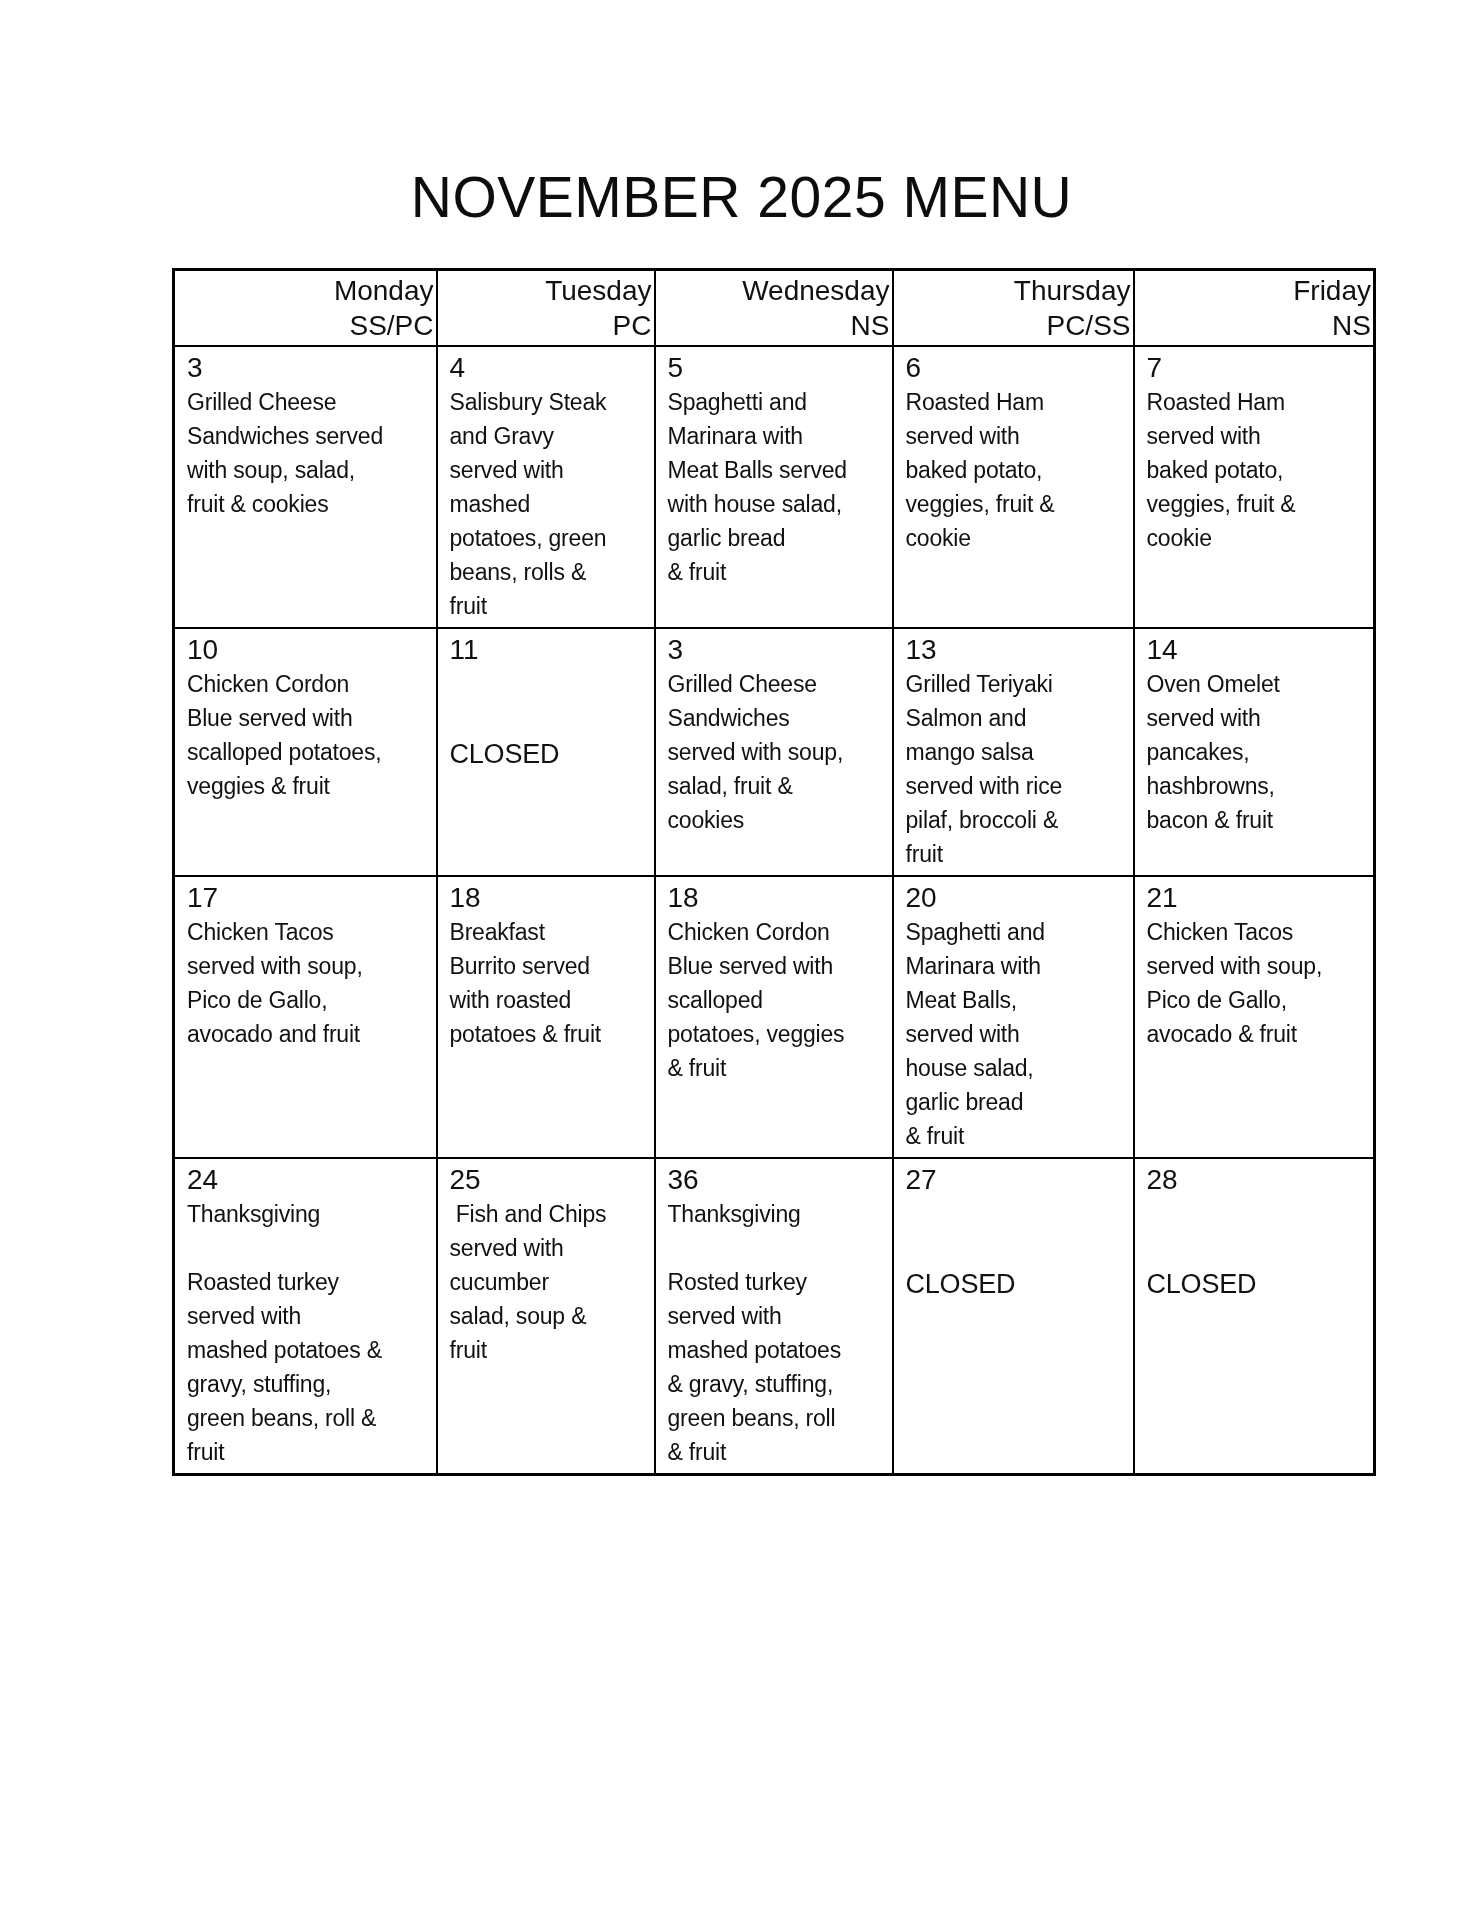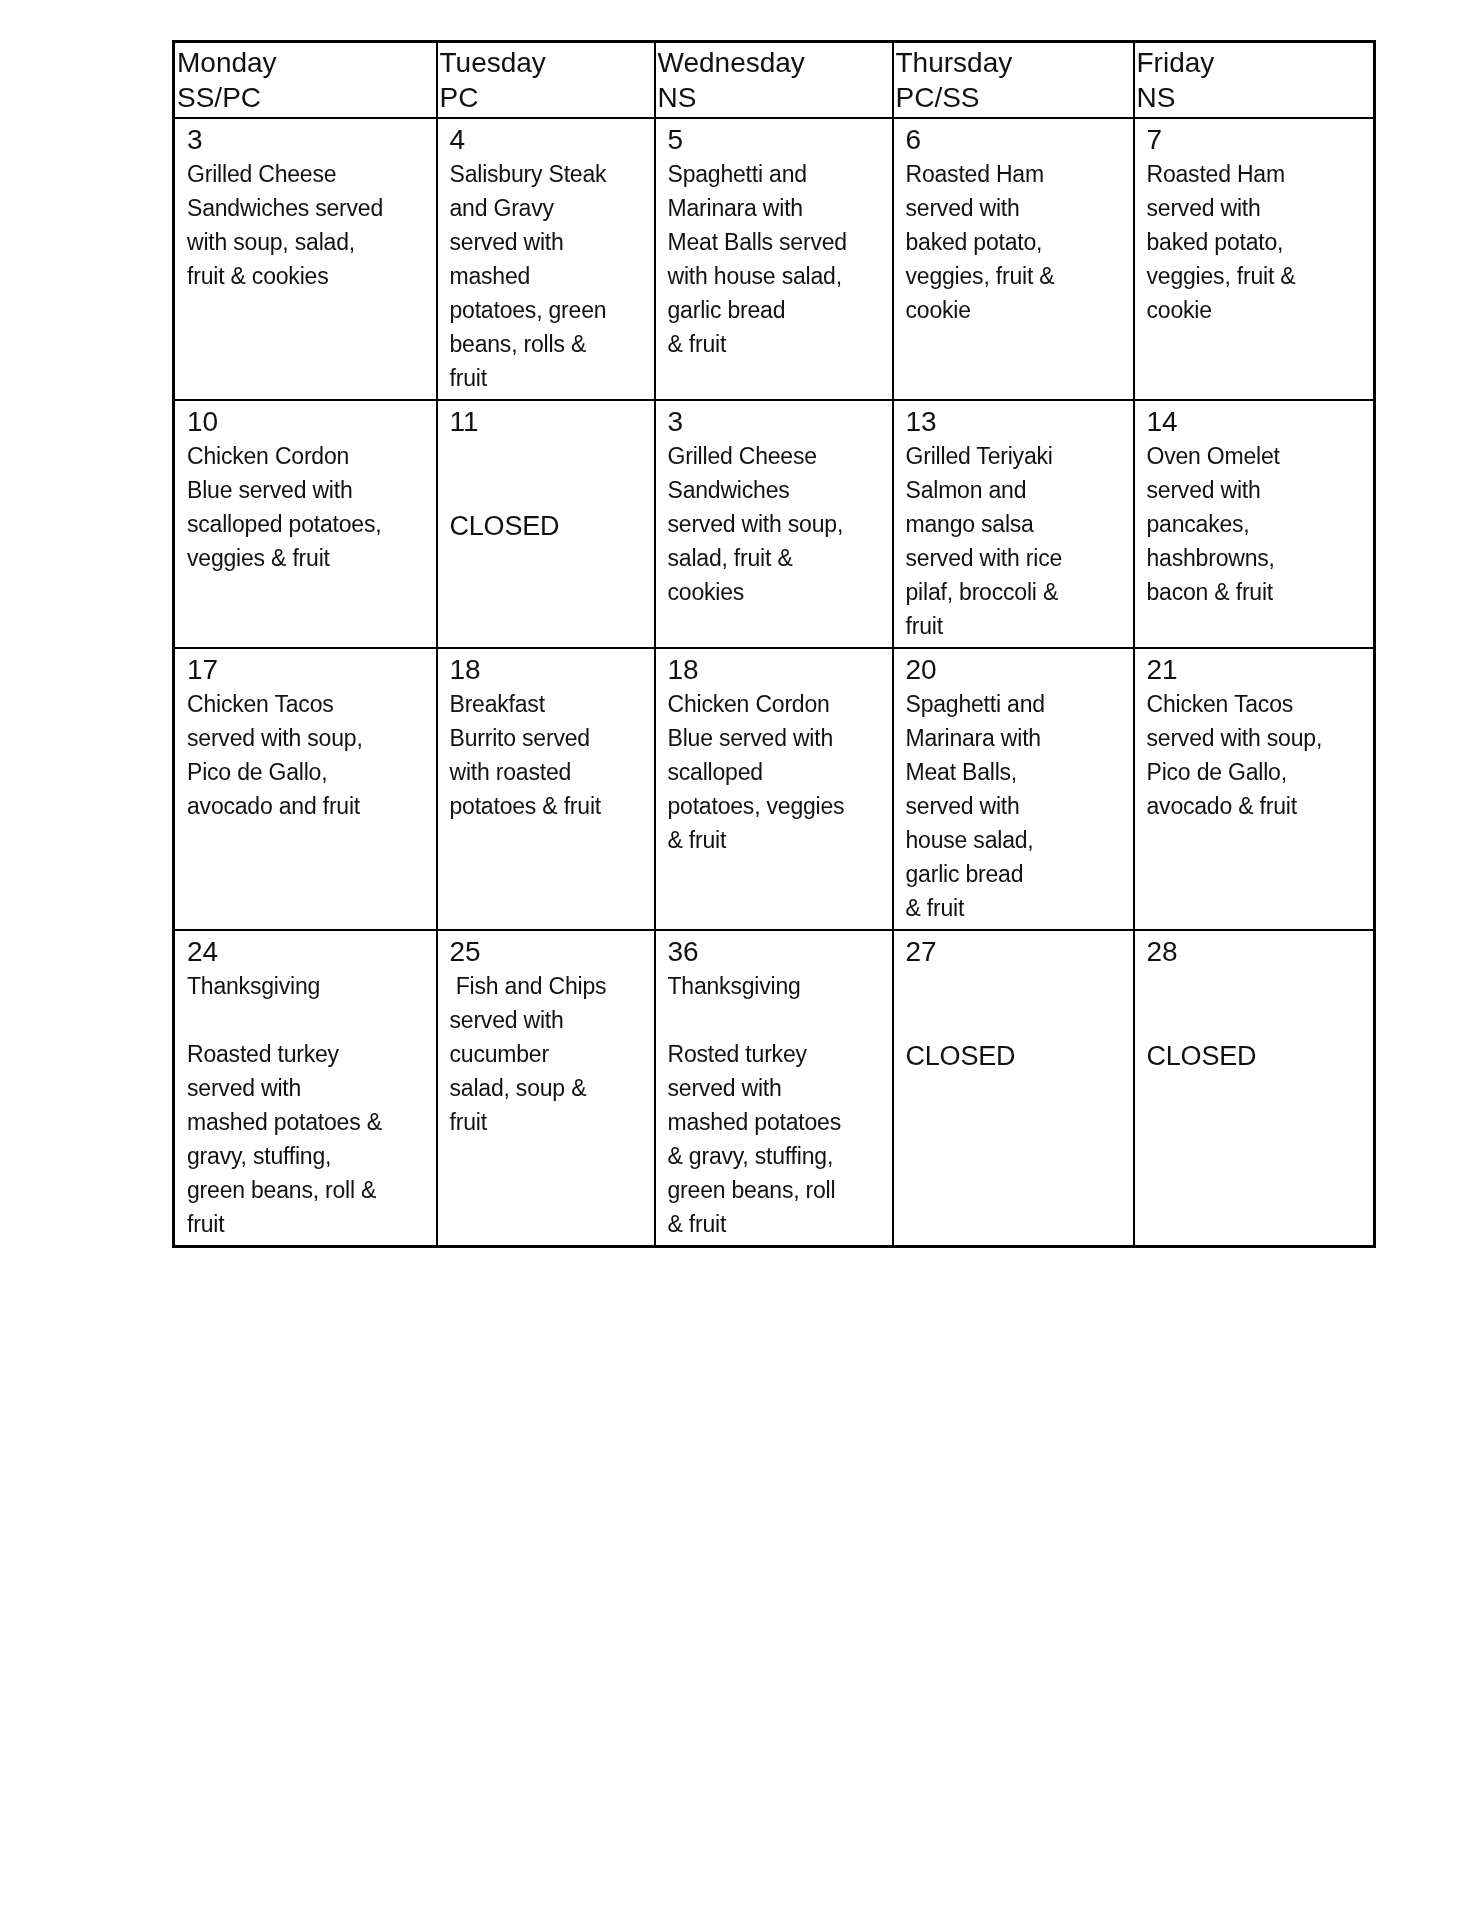--- a/index.html
+++ b/index.html
@@ -34,21 +34,21 @@
     padding: 4px 10px 4px 12px;
     overflow: hidden;
   }
   tr.hdr { height: 72px; }
   tr.w0 { height: 270px; }
   tr.w1 { height: 224px; }
   tr.w2 { height: 232px; }
   tr.w3 { height: 305px; }
   th {
     font-weight: normal;
-    text-align: left;
+    text-align: right;
     font-size: 28px;
     line-height: 35px;
     padding: 2px !important;
   }
   .date {
     font-size: 28px;
     line-height: 34px;
   }
   .menu-text {
     font-size: 23px;
@@ -62,20 +62,21 @@
     font-size: 27px;
     line-height: 34px;
     letter-spacing: -0.2px;
   }
 </style>
 </head>
 <body>
 
 <div class="page">
 
+  <div class="title">NOVEMBER 2025 MENU</div>
 
   <table class="menu">
     <colgroup>
       <col style="width:263px">
       <col style="width:218px">
       <col style="width:238px">
       <col style="width:241px">
       <col style="width:241px">
     </colgroup>
     <thead>

